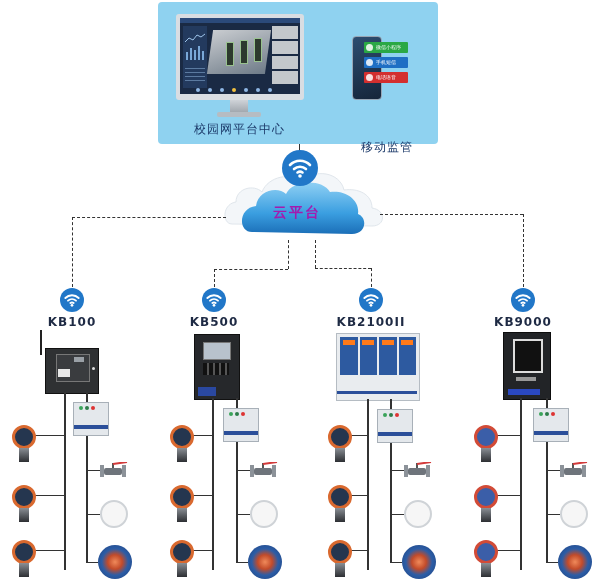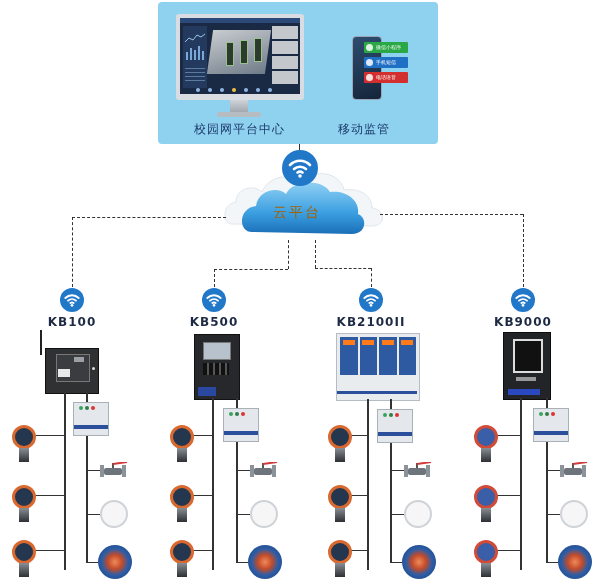--- a/index.html
+++ b/index.html
@@ -27,21 +27,21 @@
     .panel-label { top: 121px; font-size: 12px; font-weight: normal; color: #1c3a6a; letter-spacing: 1px; }
 
     
     .solid-v { background: #333; width: 1px; }
     .dash-h { height: 0; border-top: 1px dashed #333; }
     .dash-v { width: 0; border-left: 1px dashed #333; }
 
     
     .cloud-wrap { left: 222px; top: 160px; width: 165px; height: 86px; }
     .wifi-badge { border-radius: 50%; background: #2177c8; display: flex; align-items: center; justify-content: center; }
-    .cloud-label { left: 273px; top: 204px; font-size: 14px; font-weight: normal; color: #a16207; letter-spacing: 2px; }
+    .cloud-label { left: 273px; top: 204px; font-size: 14px; font-weight: bold; color: #a21caf; letter-spacing: 2px; }
 
     .model-label { font-size: 12px; font-weight: bold; color: #1e2a44; letter-spacing: 1px; }
 
     
     .kb100 { left: 45px; top: 348px; width: 52px; height: 44px; background: #2f3133; border: 1px solid #111; }
     .kb100-ant { left: 40px; top: 330px; width: 2px; height: 25px; background: #222; }
     .kb500 { left: 194px; top: 334px; width: 44px; height: 64px; background: #26282b; border: 1px solid #111; }
     .kb2100 { left: 336px; top: 333px; width: 82px; height: 66px; background: #e9ecef; border: 1px solid #b5bcc3; }
     .kb9000 { left: 503px; top: 332px; width: 46px; height: 66px; background: #222427; border: 1px solid #0d0d0d; }
 
@@ -110,21 +110,21 @@
 <div class="abs phone-btn" style="top:57px;background:#1f6fc4;">
   <span class="pi"></span>
   <span>手机短信</span>
 </div>
 <div class="abs phone-btn" style="top:72px;background:#d32f2f;">
   <span class="pi"></span>
   <span>电话语音</span>
 </div>
 
 <div class="abs panel-label" style="left:194px;">校园网平台中心</div>
-<div class="abs panel-label" style="left:338px;">移动监管</div>
+<div class="abs panel-label" style="left:361px;margin-top:18px;">移动监管</div>
 
 <div class="abs solid-v" style="left:299px;top:144px;height:14px;"></div>
 
 <svg class="abs cloud-wrap" width="165" height="86" viewBox="0 0 165 86">
   <defs>
     <linearGradient id="cg" x1="0" y1="0" x2="0" y2="1">
       <stop offset="0" stop-color="#8fd0f4"></stop>
       <stop offset="0.6" stop-color="#3a9ee0"></stop>
       <stop offset="1" stop-color="#1b6fb8"></stop>
     </linearGradient>

